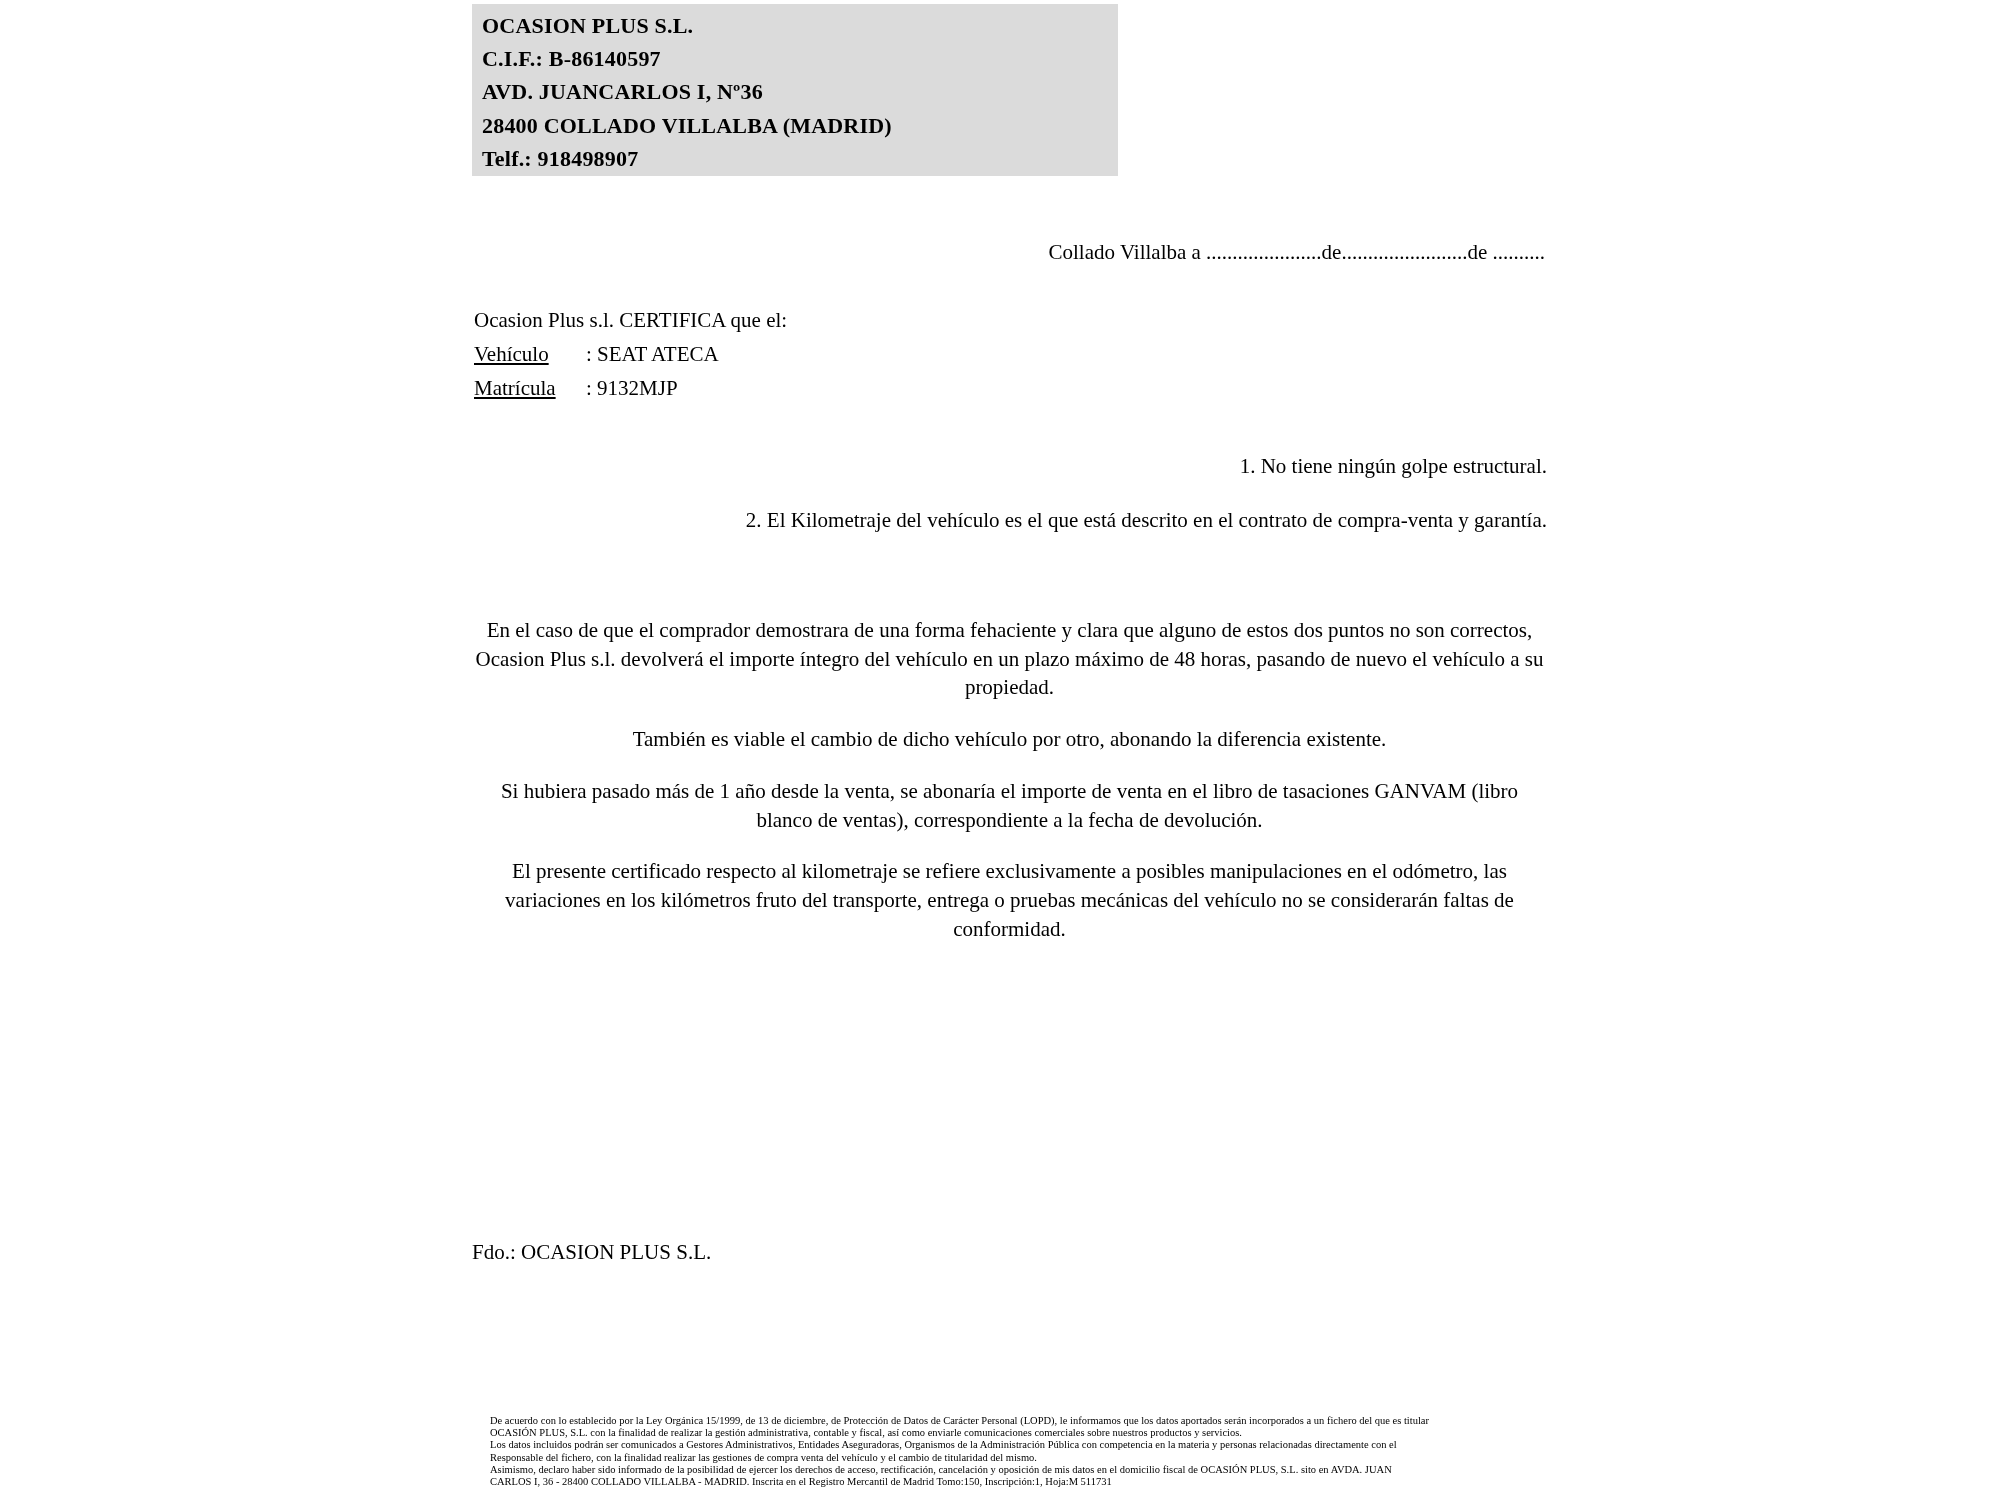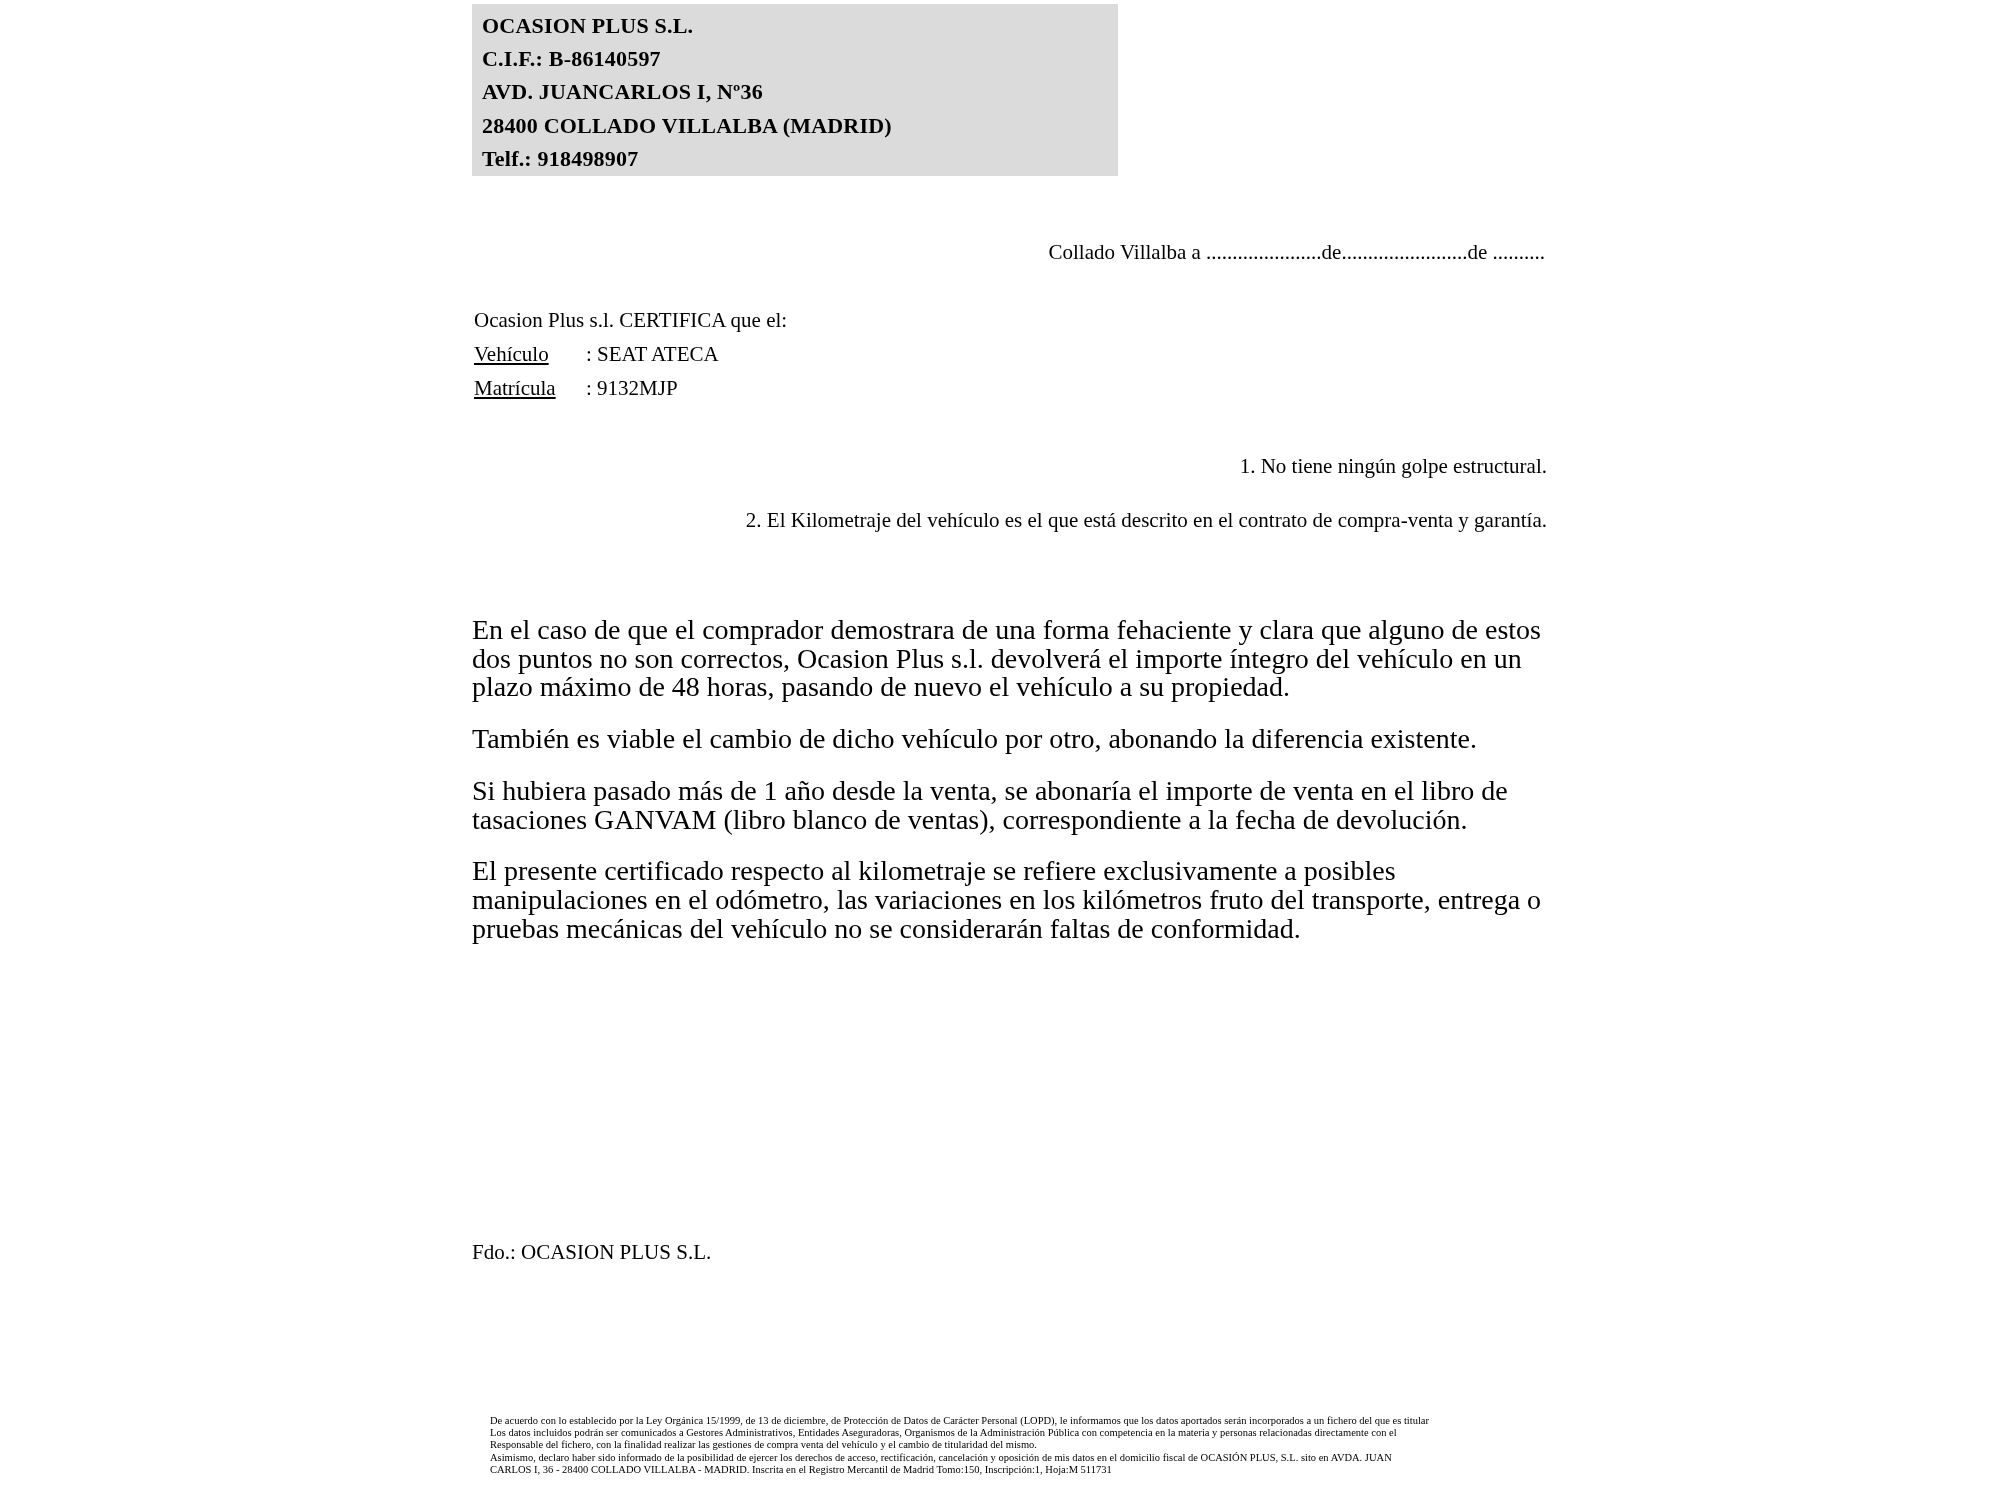--- a/index.html
+++ b/index.html
@@ -74,22 +74,23 @@
     text-align: right;
   }
   .statements .statement { margin: 0 0 25px 0; }
 
   
   .paragraphs {
     position: absolute;
     left: 472px;
     top: 616px;
     width: 1075px;
-    font-size: 28px;
+    font-size: 21px;
     line-height: 28.7px;
+    text-align: center;
   }
   .paragraphs p { margin: 0 0 23px 0; }
 
   
   .signature {
     position: absolute;
     left: 472px;
     top: 1240px;
     font-size: 21px;
   }
@@ -138,17 +139,18 @@
   <p>En el caso de que el comprador demostrara de una forma fehaciente y clara que alguno de estos dos puntos no son correctos, Ocasion Plus s.l. devolverá el importe íntegro del vehículo en un plazo máximo de 48 horas, pasando de nuevo el vehículo a su propiedad.</p>
   <p>También es viable el cambio de dicho vehículo por otro, abonando la diferencia existente.</p>
   <p>Si hubiera pasado más de 1 año desde la venta, se abonaría el importe de venta en el libro de tasaciones GANVAM (libro blanco de ventas), correspondiente a la fecha de devolución.</p>
   <p>El presente certificado respecto al kilometraje se refiere exclusivamente a posibles manipulaciones en el odómetro, las variaciones en los kilómetros fruto del transporte, entrega o pruebas mecánicas del vehículo no se considerarán faltas de conformidad.</p>
 </div>
 
 <div class="signature">Fdo.: OCASION PLUS S.L.</div>
 
 <div class="legal-footer">
   <div>De acuerdo con lo establecido por la Ley Orgánica 15/1999, de 13 de diciembre, de Protección de Datos de Carácter Personal (LOPD), le informamos que los datos aportados serán incorporados a un fichero del que es titular</div>
+  <div>OCASIÓN PLUS, S.L. con la finalidad de realizar la gestión administrativa, contable y fiscal, así como enviarle comunicaciones comerciales sobre nuestros productos y servicios.</div>
   <div>Los datos incluidos podrán ser comunicados a Gestores Administrativos, Entidades Aseguradoras, Organismos de la Administración Pública con competencia en la materia y personas relacionadas directamente con el</div>
   <div>Responsable del fichero, con la finalidad realizar las gestiones de compra venta del vehículo y el cambio de titularidad del mismo.</div>
   <div>Asimismo, declaro haber sido informado de la posibilidad de ejercer los derechos de acceso, rectificación, cancelación y oposición de mis datos en el domicilio fiscal de OCASIÓN PLUS, S.L. sito en AVDA. JUAN</div>
   <div>CARLOS I, 36 - 28400 COLLADO VILLALBA - MADRID. Inscrita en el Registro Mercantil de Madrid Tomo:150, Inscripción:1, Hoja:M 511731</div>
 </div>
 
 </body></html>

